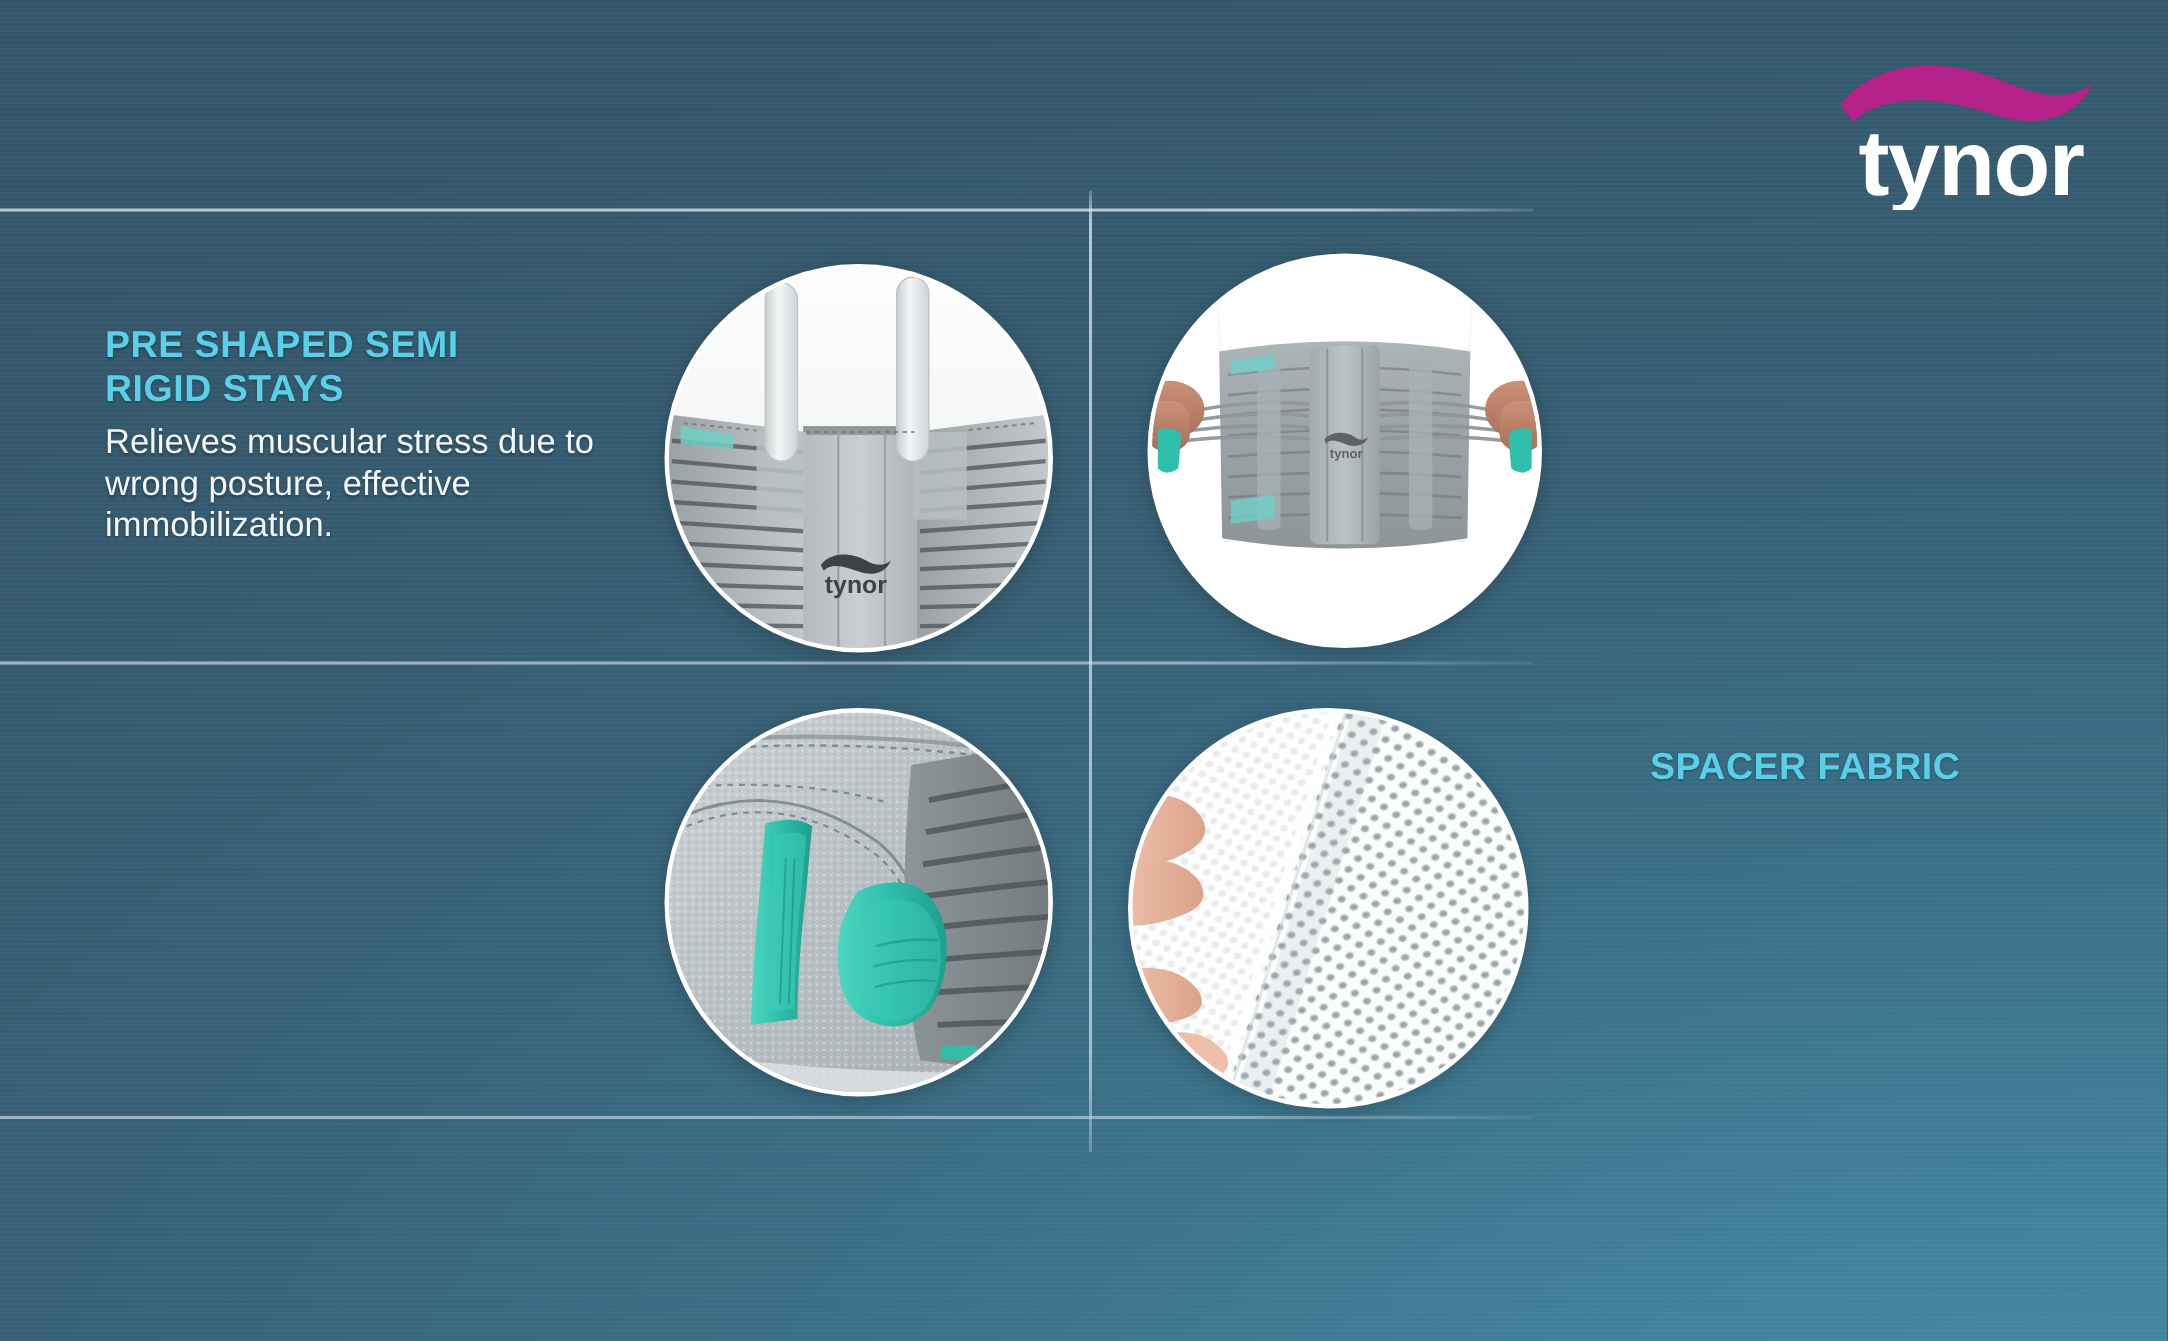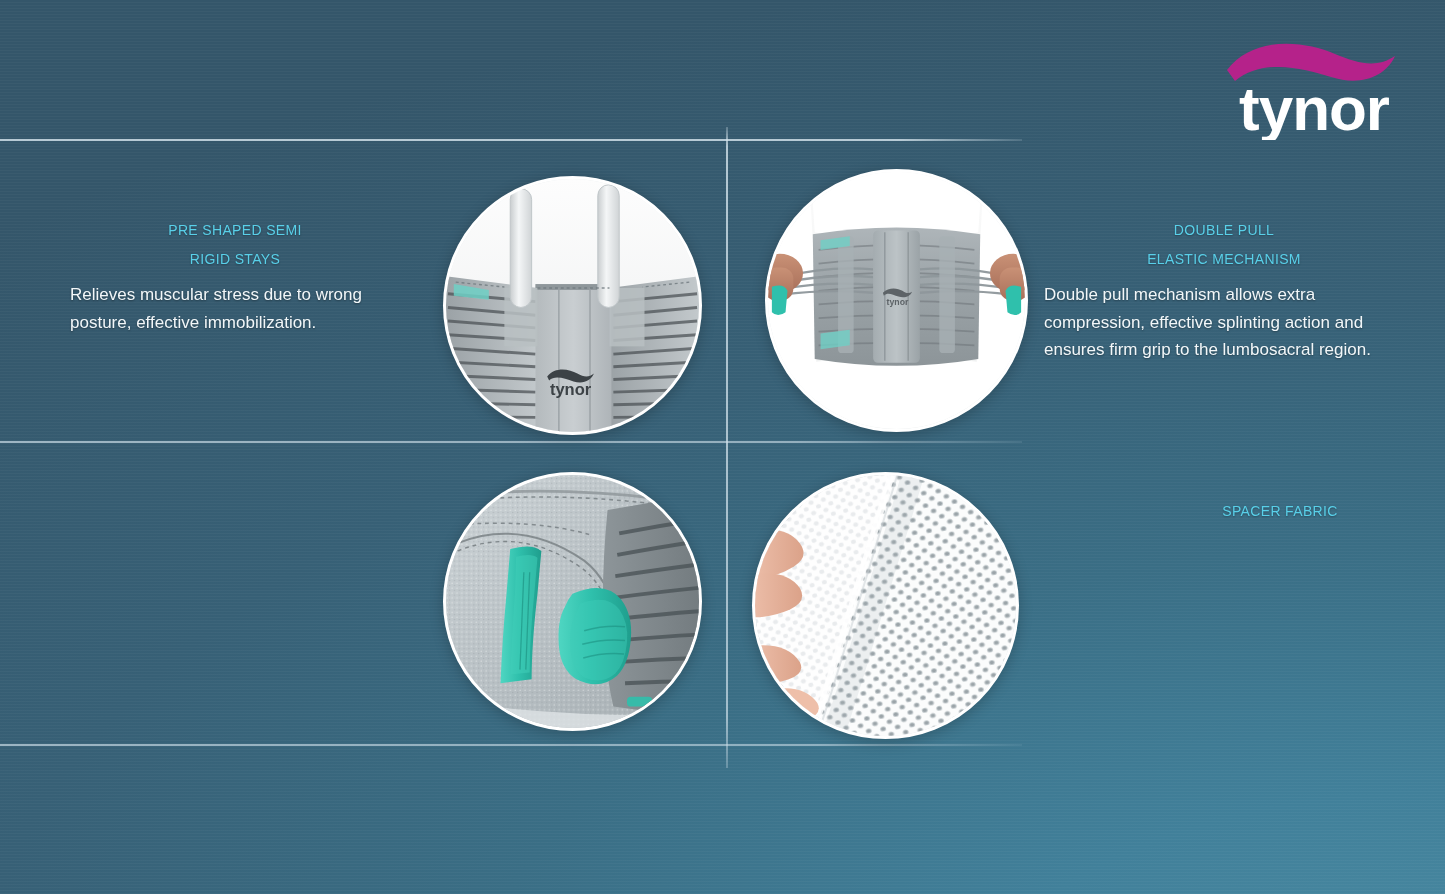--- a/index.html
+++ b/index.html
@@ -44,31 +44,30 @@
 
   
   .block { position:absolute; }
   .b-tl { left:70px; top:216px;  width:330px; }
   .b-tr { left:1044px; top:216px; width:360px; }
   .b-bl { left:70px; top:497px;  width:350px; }
   .b-br { left:1100px; top:497px; width:360px; }
 
   .headline {
     color:#59d0e9;
-    font-size:14px;
+    font-size:25px;
     letter-spacing:.35px;
     line-height:29px;
-    font-weight:400;
+    font-weight:700;
     text-shadow:0 1px 2px rgba(0,0,0,.30);
     white-space:pre-line;
-    text-align:center;
   }
   .body {
     color:#f2f7f9;
-    font-size:17px;
+    font-size:23px;
     line-height:27.5px;
     margin-top:7px;
     font-weight:400;
     text-shadow:0 1px 2px rgba(0,0,0,.35);
   }
 
   
   .photo {
     position:absolute;
     border-radius:50%;
@@ -388,24 +387,19 @@
       <rect width="268" height="268" fill="none"></rect>
     </svg>
   </div>
 
   <div class="block b-tl">
     <div class="headline">PRE SHAPED SEMI
 RIGID STAYS</div>
     <div class="body">Relieves muscular stress due to wrong posture, effective immobilization.</div>
   </div>
 
-  <div class="block b-tr">
-    <div class="headline">DOUBLE PULL
-ELASTIC MECHANISM</div>
-    <div class="body">Double pull mechanism allows extra compression, effective splinting action and ensures firm grip to the lumbosacral region.</div>
-  </div>
 
 
   <div class="block b-br">
     <div class="headline">SPACER FABRIC</div>
   </div>
 
 </div>
 
 </body></html>

